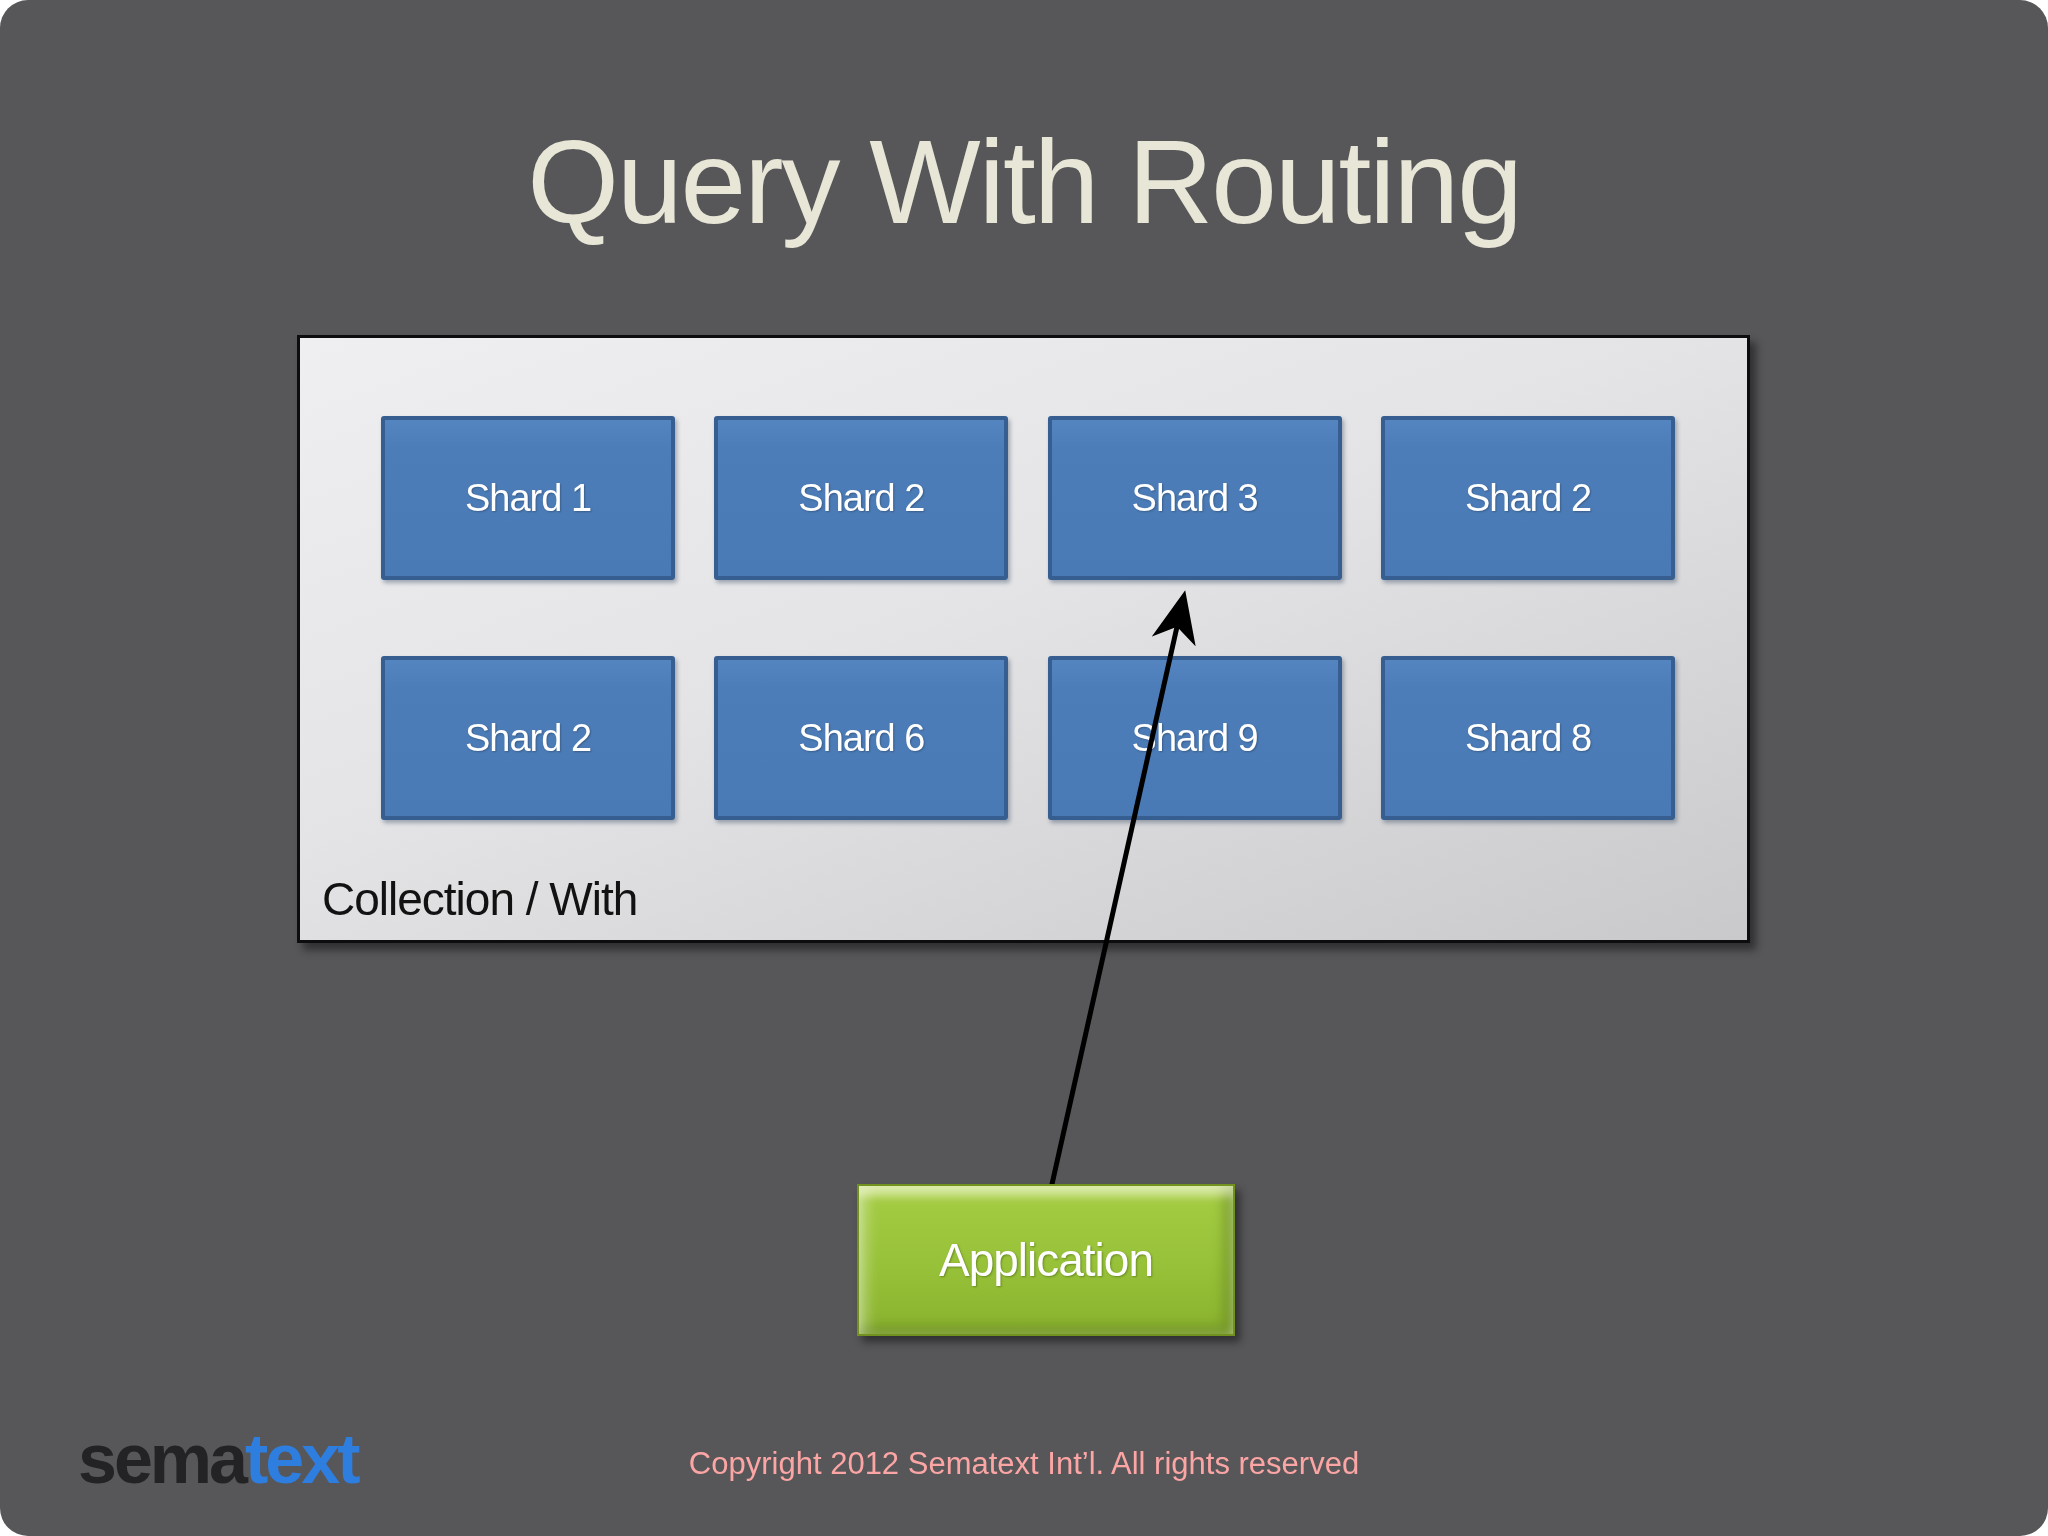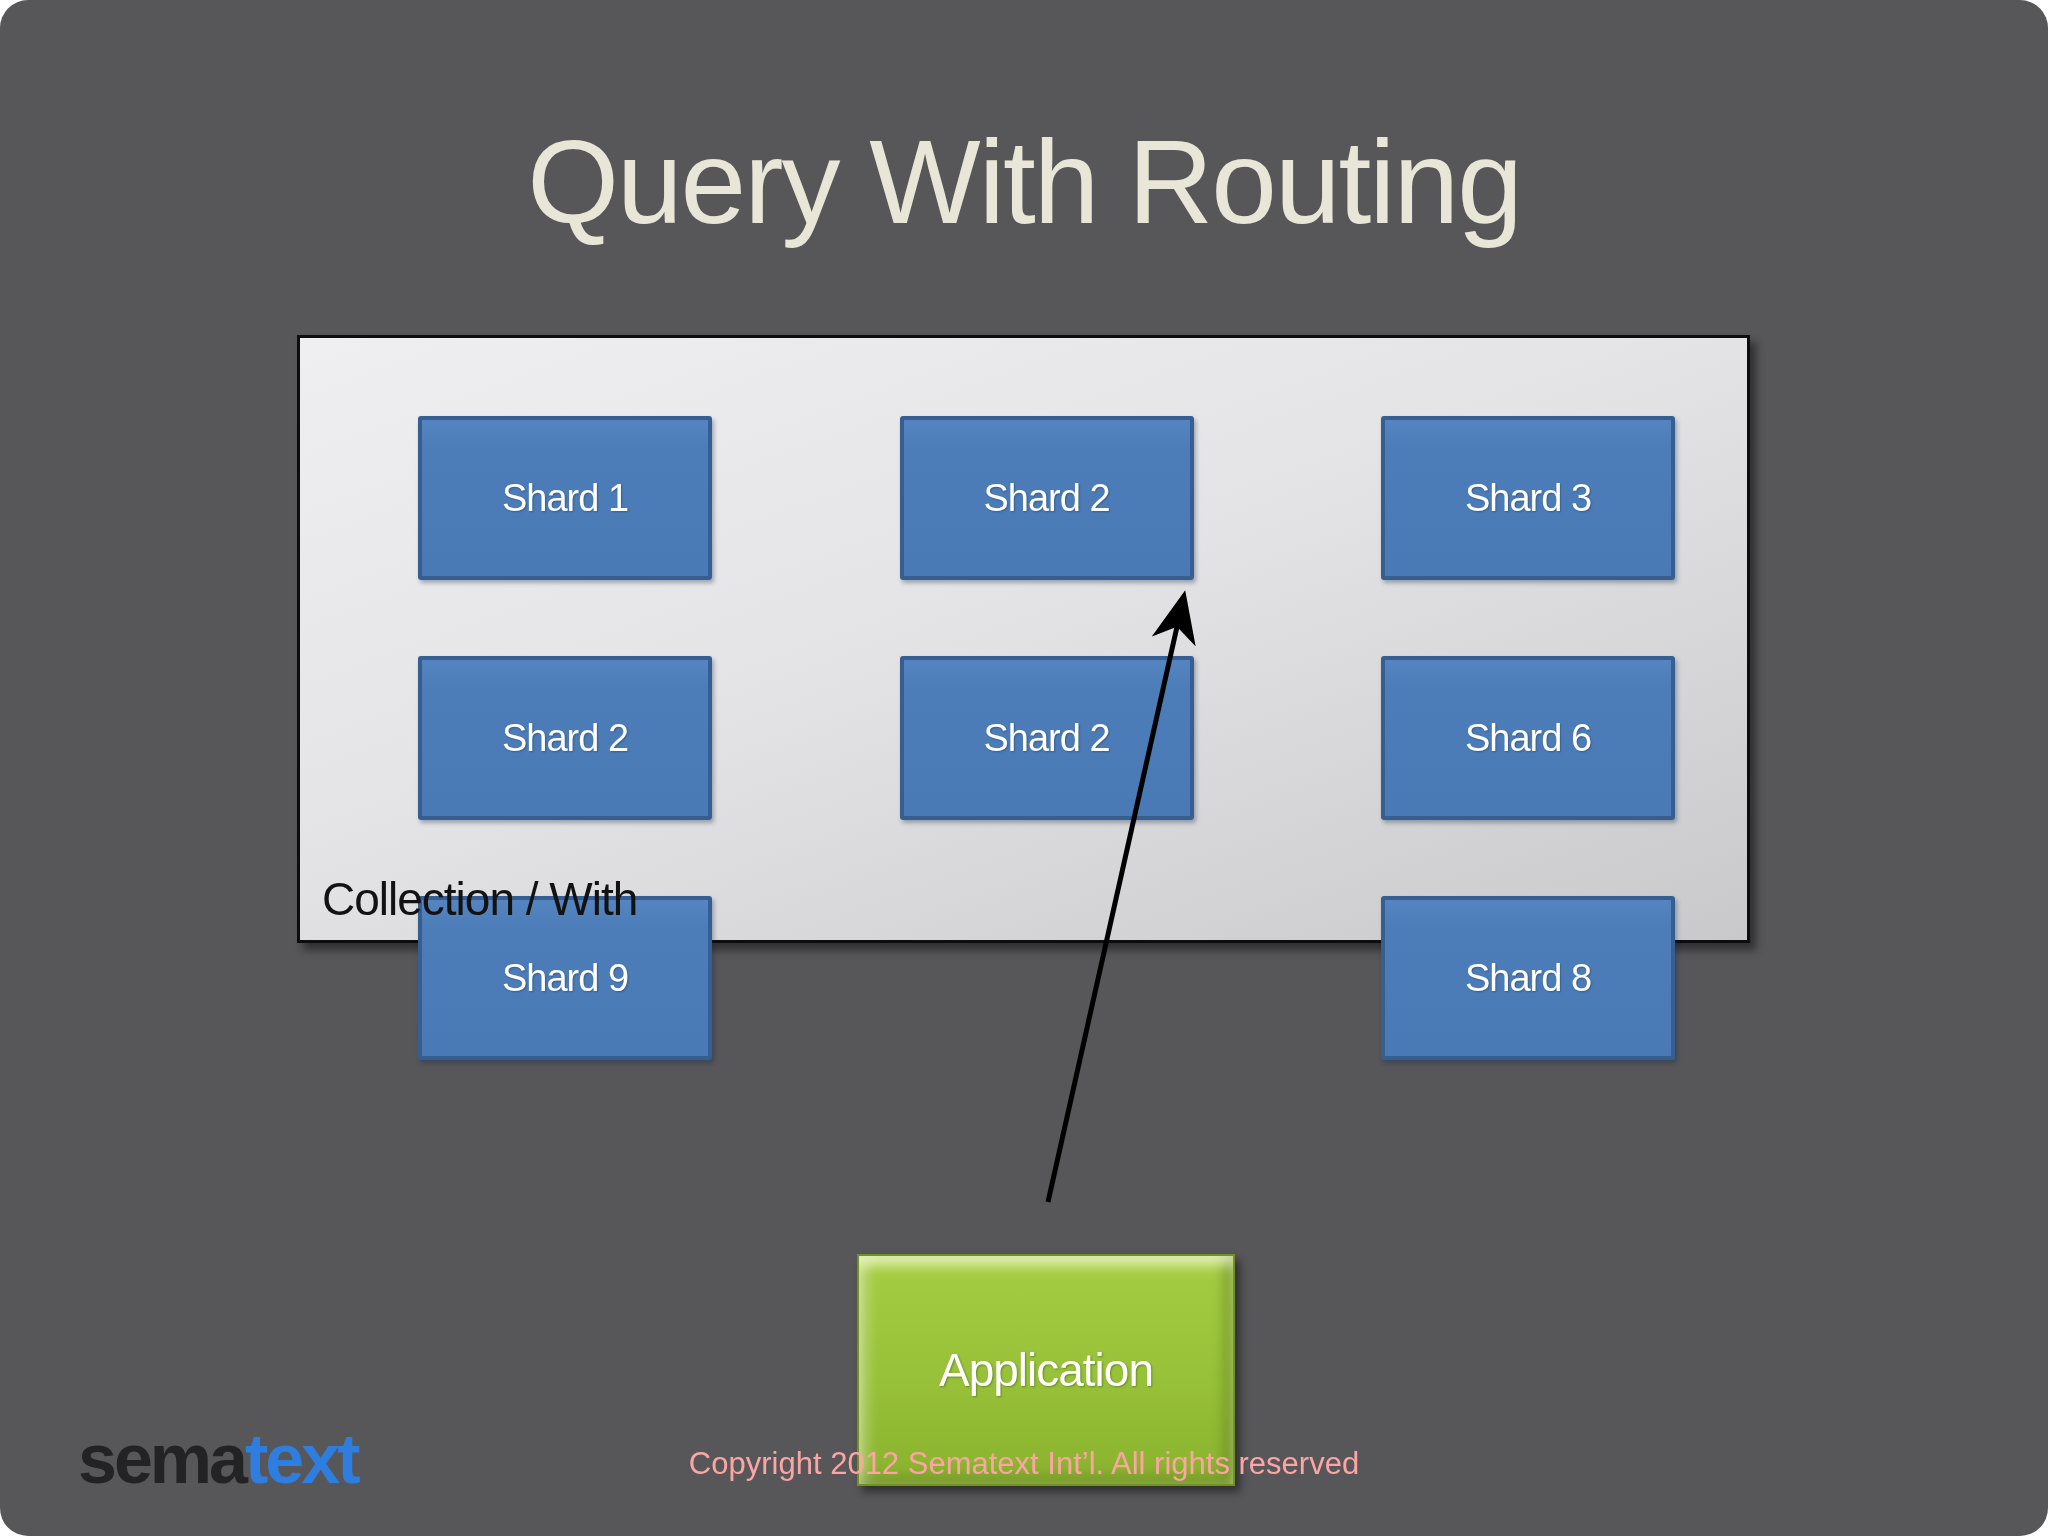--- a/index.html
+++ b/index.html
@@ -59,44 +59,43 @@
     width: 294px;
     height: 164px;
     box-sizing: border-box;
     background: linear-gradient(180deg, #5585c0 0%, #4d7db8 18%, #4a7ab5 100%);
     border: 4px solid #365e91;
     border-radius: 3px;
     box-shadow: 2px 3px 4px rgba(20,40,70,0.35);
     display: flex;
     align-items: center;
     justify-content: center;
-    margin-left: 37px;
   }
   .shard-label {
     color: #ffffff;
     font-size: 38px;
     letter-spacing: -1px;
     text-shadow: 1px 1px 2px rgba(0,0,0,0.25);
   }
   .collection-label {
     position: absolute;
     left: 22px;
     bottom: 14px;
     font-size: 46px;
     letter-spacing: -1px;
     color: #121212;
   }
 
   
   .application-box {
     position: absolute;
     left: 857px;
-    top: 1254px;
+    top: 1184px;
     width: 378px;
-    height: 232px;
+    height: 152px;
     box-sizing: border-box;
     background: linear-gradient(180deg, #b9d855 0%, #a3cb42 10%, #97c138 55%, #8ab22e 100%);
     border: 2px solid #72921f;
     box-shadow:
       inset 0 10px 10px rgba(255,255,255,0.45),
       inset 10px 0 12px rgba(255,255,255,0.25),
       inset -10px -8px 12px rgba(70,95,20,0.35),
       5px 6px 8px rgba(0,0,0,0.45);
     display: flex;
     align-items: center;

